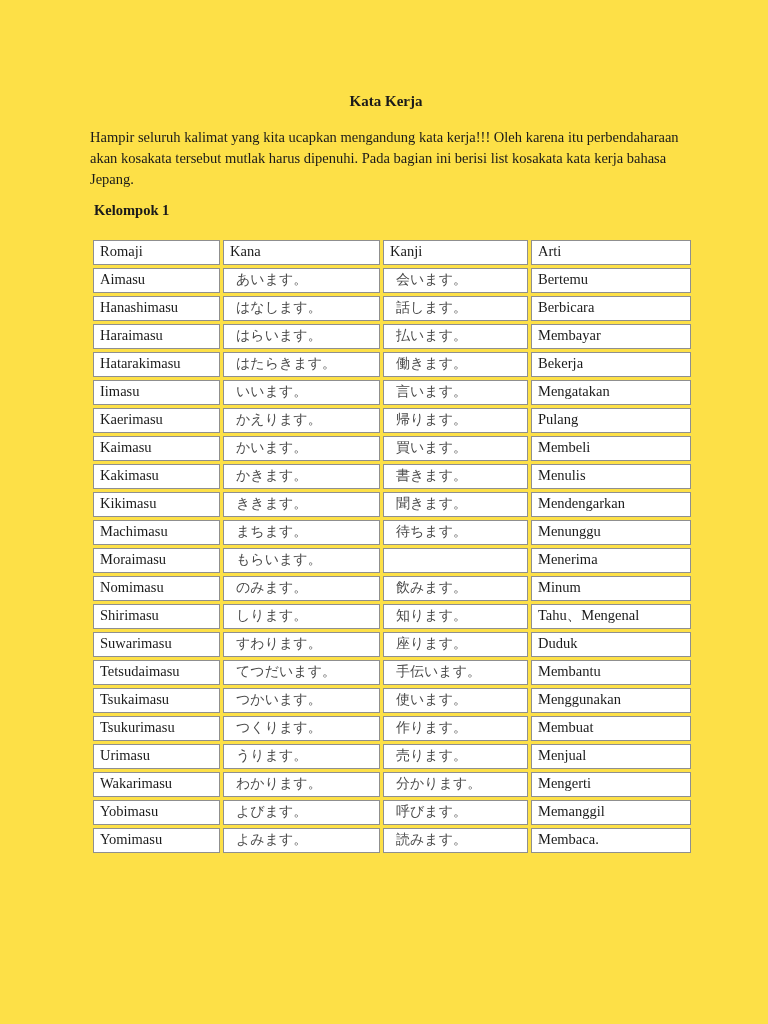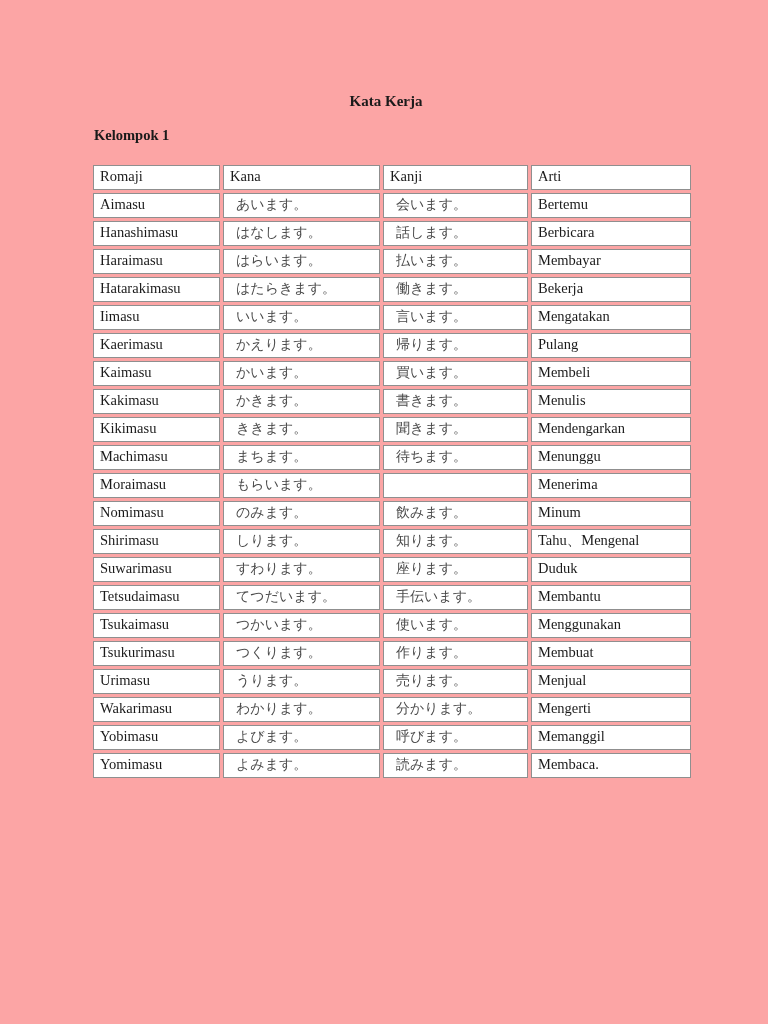--- a/index.html
+++ b/index.html
@@ -12,21 +12,21 @@
     height: 1024px;
     overflow: hidden;
     font-family: "Liberation Serif", "DejaVu Serif", serif;
     color: #1a1a1a;
   }
   .page {
     box-sizing: border-box;
     width: 768px;
     height: 1024px;
     padding: 93px 86px 0 90px;
-    background: #fca5a5;
+    background: #fde047;
   }
   .doc-title {
     margin: 0 0 17px 0;
     text-align: center;
     font-size: 15px;
     font-weight: bold;
   }
   .intro {
     margin: 0;
     width: 592px;
@@ -65,20 +65,21 @@
     padding-left: 12px;
   }
 </style>
 </head>
 <body>
 
 <div class="page">
 
   <h1 class="doc-title">Kata Kerja</h1>
 
+  <p class="intro">Hampir seluruh kalimat yang kita ucapkan mengandung kata kerja!!! Oleh karena itu perbendaharaan akan kosakata tersebut mutlak harus dipenuhi. Pada bagian ini berisi list kosakata kata kerja bahasa Jepang.</p>
 
   <h2 class="section-heading">Kelompok 1</h2>
 
   <table class="vocab">
     <colgroup>
       <col style="width:127px">
       <col style="width:157px">
       <col style="width:145px">
       <col style="width:160px">
     </colgroup>

